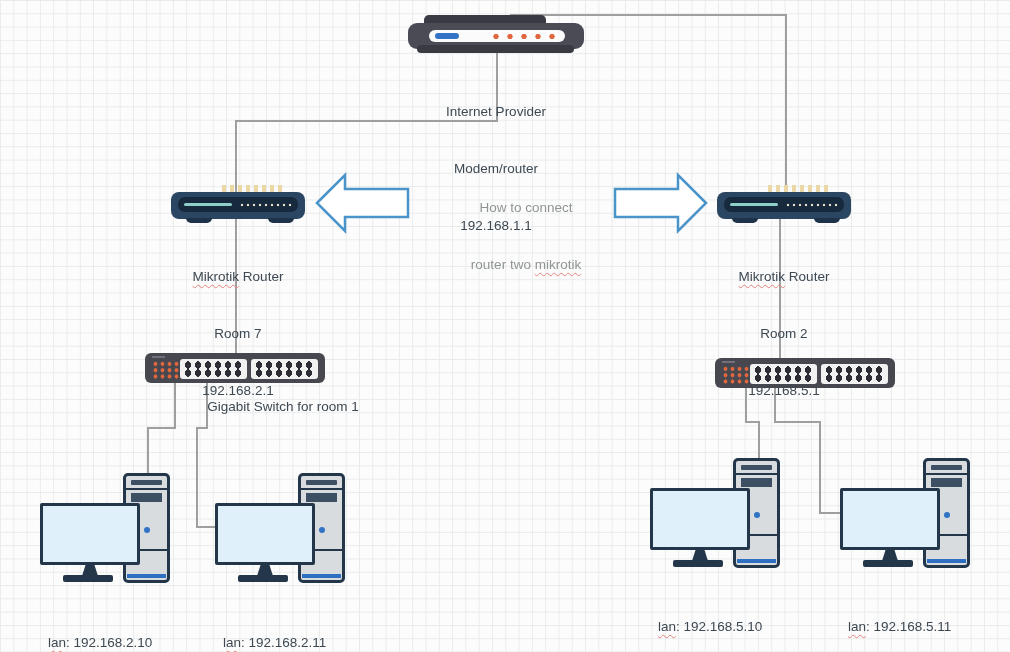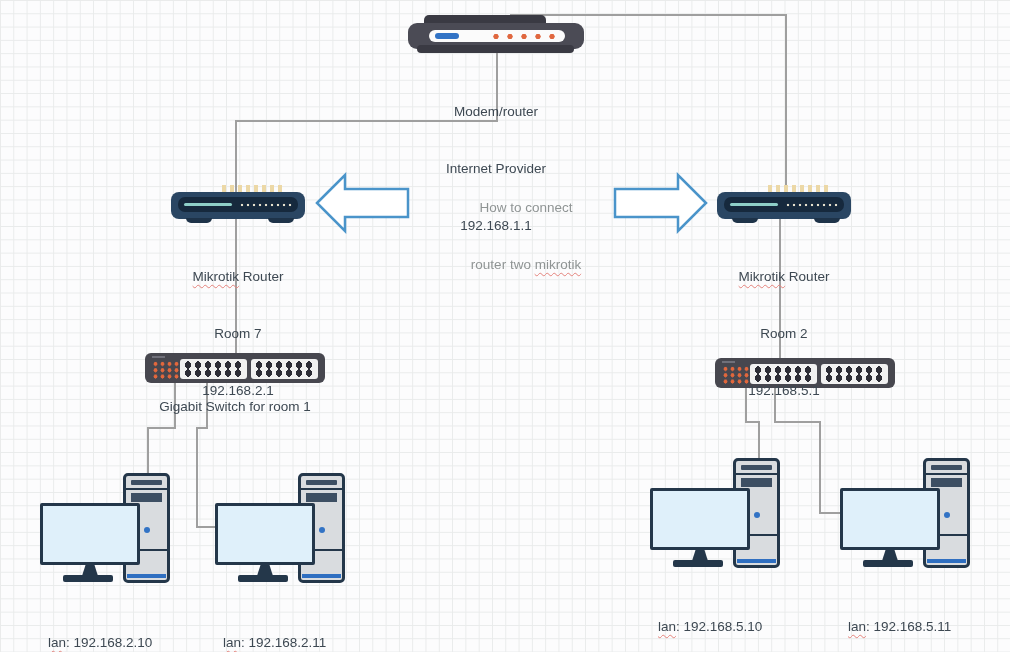--- a/index.html
+++ b/index.html
@@ -98,22 +98,22 @@
   <div class="node modem" style="left:408px;top:15px;">
     <div class="tab"></div>
     <div class="body"></div>
     <div class="lip"></div>
     <div class="pill">
       <div class="bluebar"></div>
       <div class="mdots"></div>
     </div>
   </div>
   <div class="lbl" style="left:408px;top:64px;width:176px;">
+    <div>Internet Provider</div>
     <div>Modem/router</div>
-    <div>Internet Provider</div>
     <div>192.168.1.1</div>
   </div>
 
   <div class="lbl qtext" style="left:436px;top:160px;width:180px;">
     <div>How to connect</div>
     <div><span>router two </span><span class="sq">mikrotik</span></div>
   </div>
 
   <svg class="abs" style="left:315px;top:172px;z-index:2;" width="95" height="62" viewBox="0 0 95 62">
     <polygon points="2,31 30,3 30,17 93,17 93,45 30,45 30,59" fill="#ffffff" stroke="#4a94ca" stroke-width="2.5" stroke-linejoin="miter"></polygon>
@@ -157,21 +157,21 @@
   <div class="node switch" style="left:145px;top:353px;">
     <div class="dash"></div>
     <div class="ogrid"></div>
     <div class="panel pA">
         <div class="ports"></div>
       </div>
     <div class="panel pB">
         <div class="ports"></div>
       </div>
   </div>
-  <div class="lbl" style="left:135px;top:397px;width:200px;">Gigabit Switch for room 1</div>
+  <div class="lbl" style="left:135px;top:397px;width:200px;padding-left:48px;">Gigabit Switch for room 1</div>
 
   <div class="node switch" style="left:715px;top:358px;">
     <div class="dash"></div>
     <div class="ogrid"></div>
     <div class="panel pA">
         <div class="ports"></div>
       </div>
     <div class="panel pB">
         <div class="ports"></div>
       </div>

